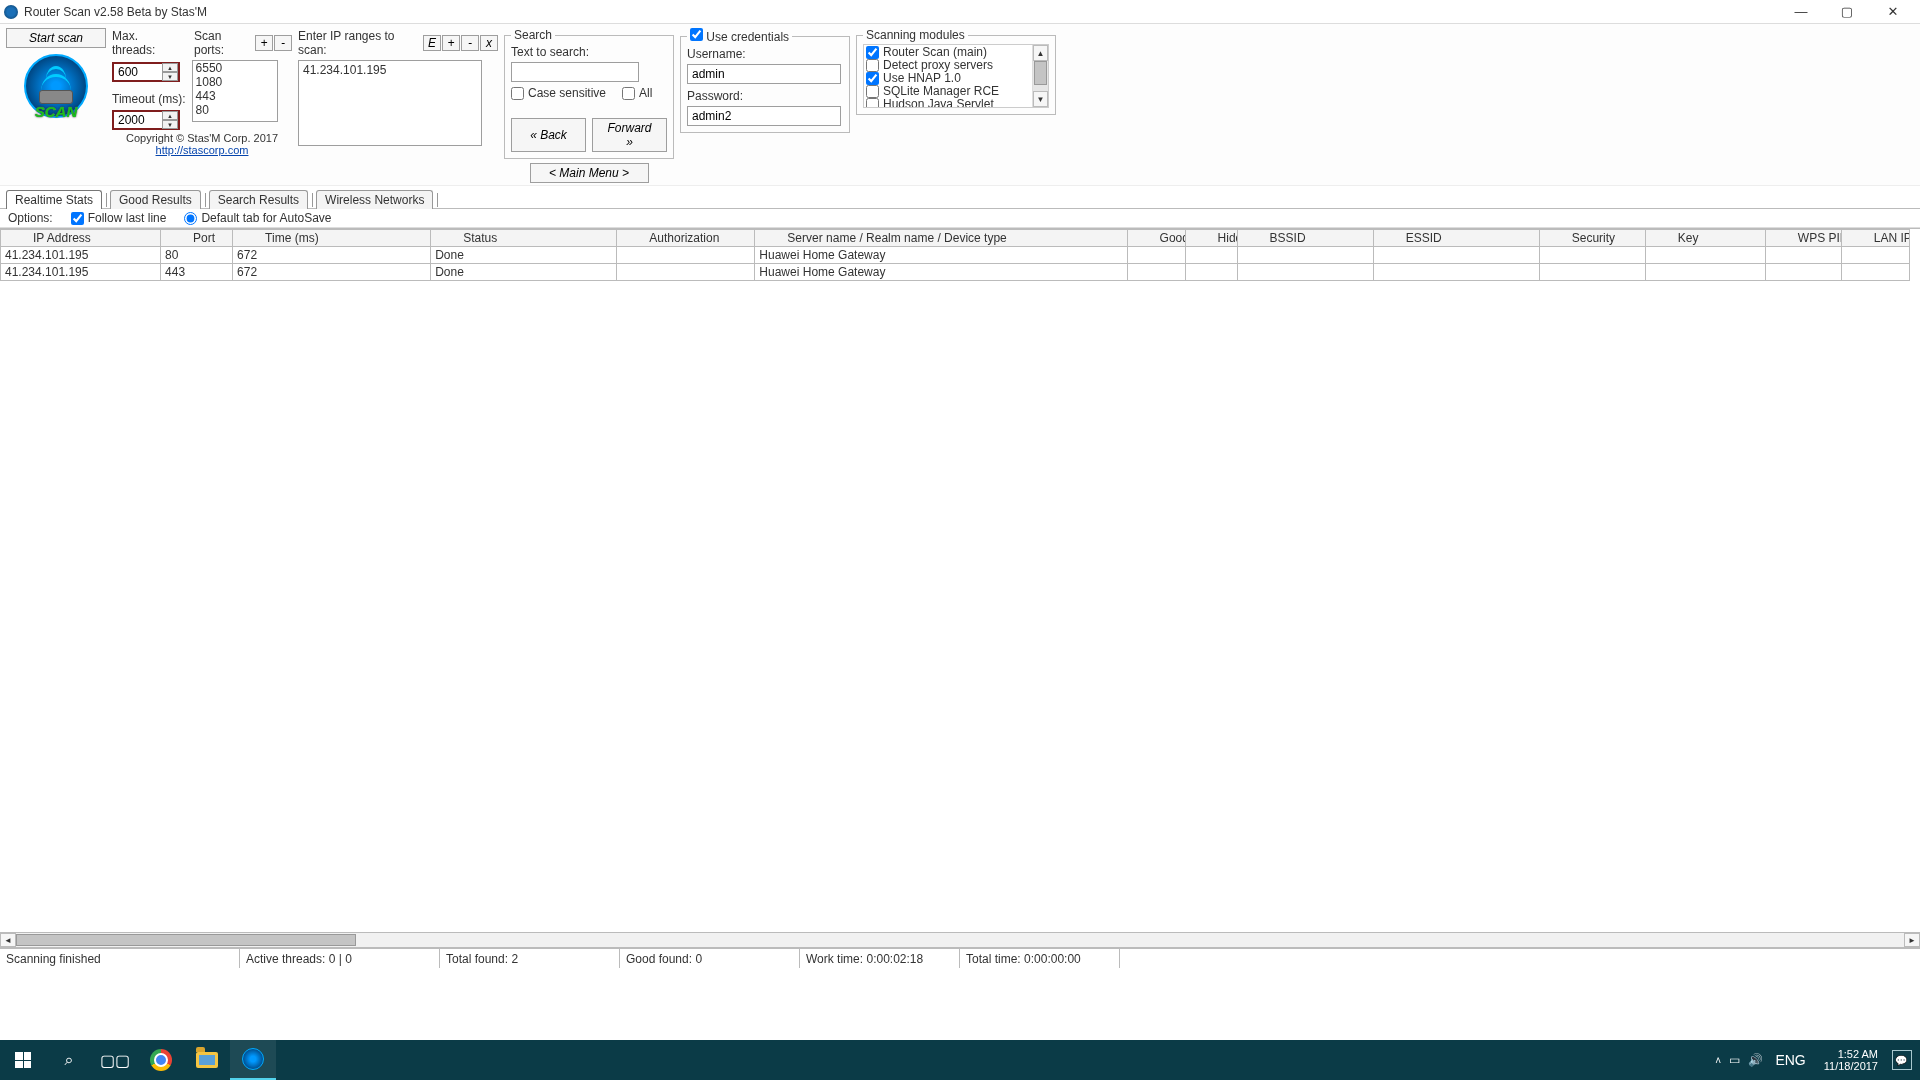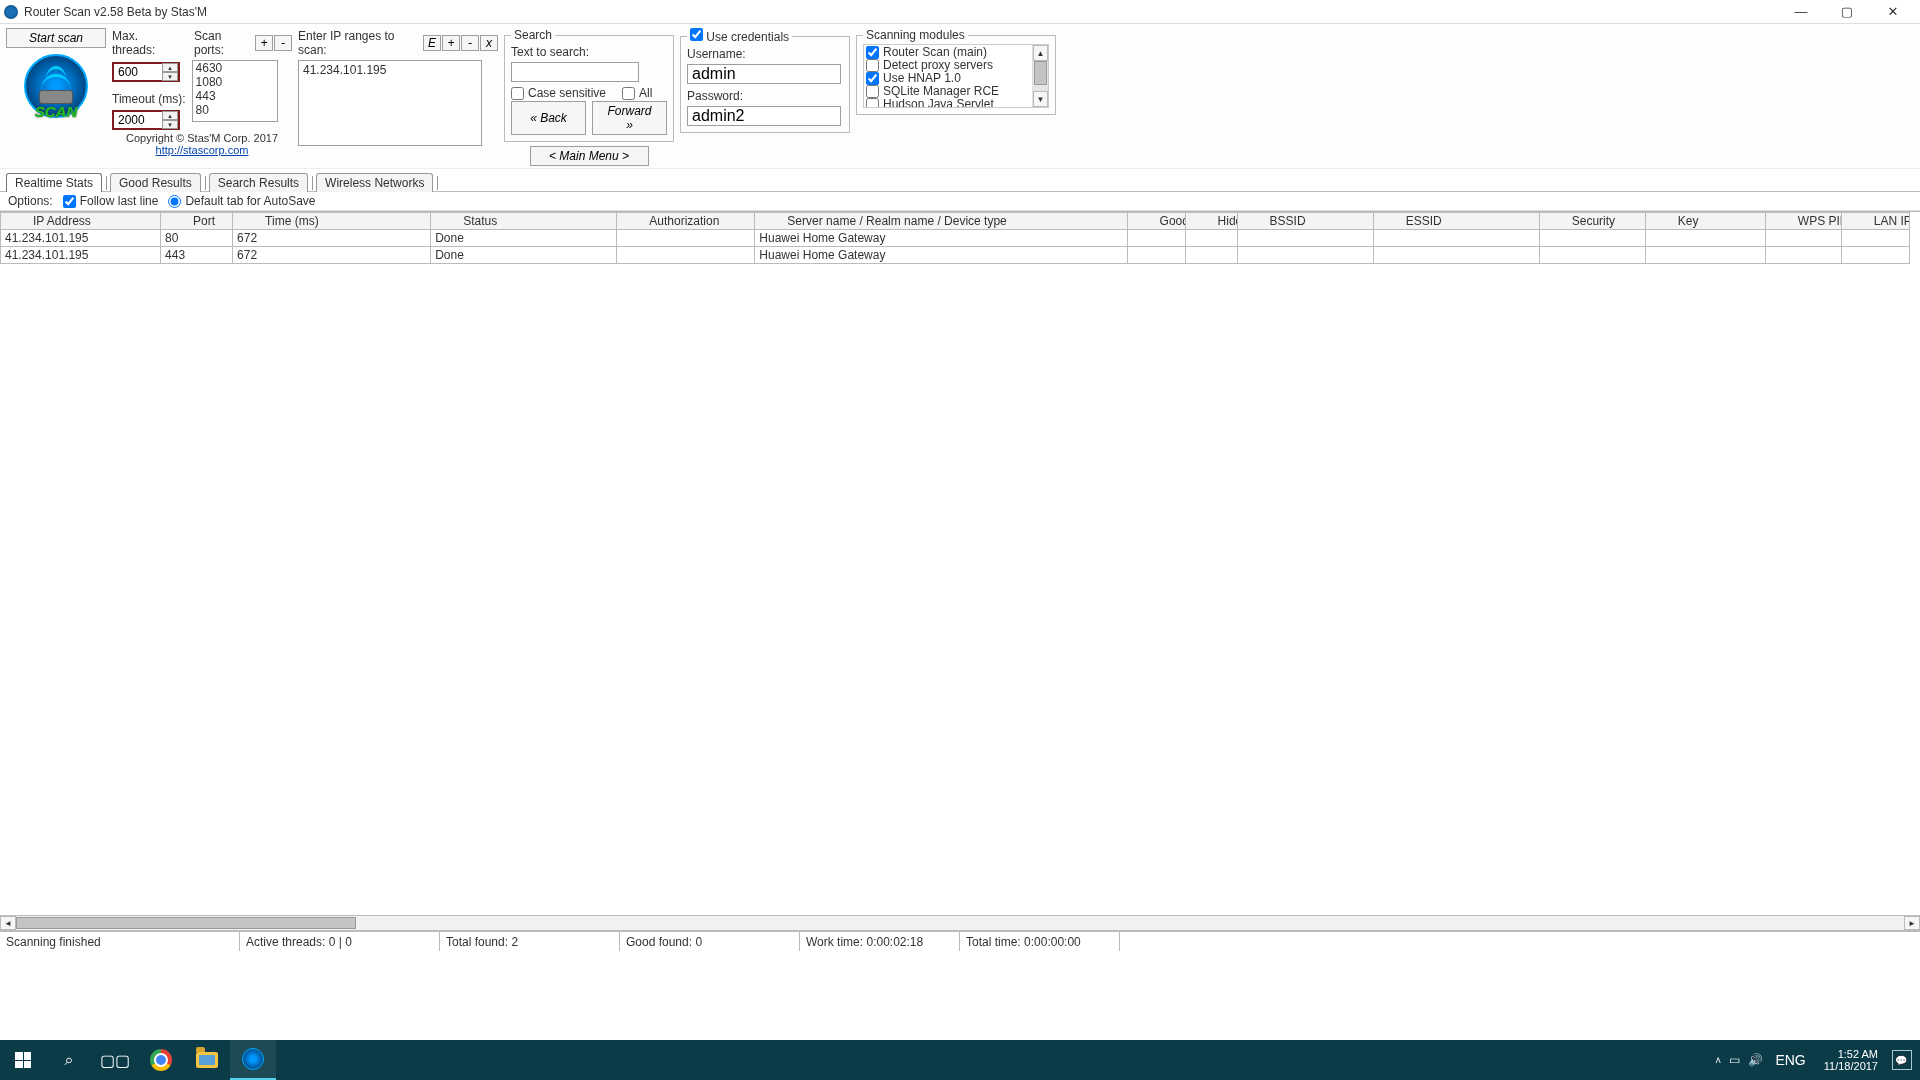--- a/index.html
+++ b/index.html
@@ -158,28 +158,28 @@
   fieldset.fgroup {
     border: 1px solid #bbb;
     padding: 2px 6px 6px 6px;
     font-size:12px;
     position: relative;
   }
   fieldset.fgroup > legend { padding: 0 3px; font-size: 12px; }
   .text-input {
     width: 128px; height:20px;
     border:1px solid #9e9e9e; background:#fff;
-    padding:0 4px; font-family:inherit; font-size:16px;
+    padding:0 4px; font-family:inherit; font-size:12px;
     margin-top:2px;
   }
   .text-input.wider { width: 154px; }
   .chk-row { display:flex; align-items:center; gap:4px; margin-top:4px; }
   .chk-row input { width:13px; height:13px; }
 
-  .bf-row { display:flex; gap:6px; margin-top:1px; }
+  .bf-row { display:flex; gap:6px; margin-top:18px; }
   .main-menu-row { display:flex; justify-content:center; margin-top:4px; }
 
   .module-list {
     height: 64px; overflow:hidden; font-size:12px;
     border:1px solid #ccc; background:#fff;
     position: relative;
     display:flex;
   }
   .module-list .mitems { flex:1; padding:1px 2px;}
   .module-list .mitems label { display:flex; align-items:center; gap:4px; line-height:13px;}
@@ -209,21 +209,21 @@
     border-radius: 3px 3px 0 0;
     position:relative; top:1px;
     cursor:pointer;
     display:flex; align-items:center;
   }
   .tab.active { background:#fff; font-weight:normal; border-color:#777; z-index:1;}
   .tab-divider { width:1px; background:#999; margin: 2px 3px 0 2px; height: 14px; align-self:center;}
 
   
   .options-row {
-    display:flex; align-items:center; gap:10px;
+    display:flex; align-items:center; gap:18px;
     padding:2px 8px;
     border-bottom:1px solid #ddd;
   }
   .options-row .optlabel { font-weight:normal;}
   .options-row label { display:flex; align-items:center; gap:4px; }
 
   
   .grid-wrap {
     height: 704px;
     overflow: hidden;
@@ -362,21 +362,21 @@
         <span class="lbl">Timeout (ms):</span>
         <div class="spin">
           <input value="2000" style="">
           <div class="spin-btns">
               <div class="b">▲</div>
               <div class="b">▼</div>
             </div>
         </div>
       </div>
       <div class="listbox">
-        <div>4630</div>
+        <div>6550</div>
         <div>1080</div>
         <div>443</div>
         <div>80</div>
       </div>
     </div>
     <div class="copy-footer">
       <span>Copyright © Stas'M Corp. 2017</span><br>
       <a>http://stascorp.com</a>
     </div>
   </div>

